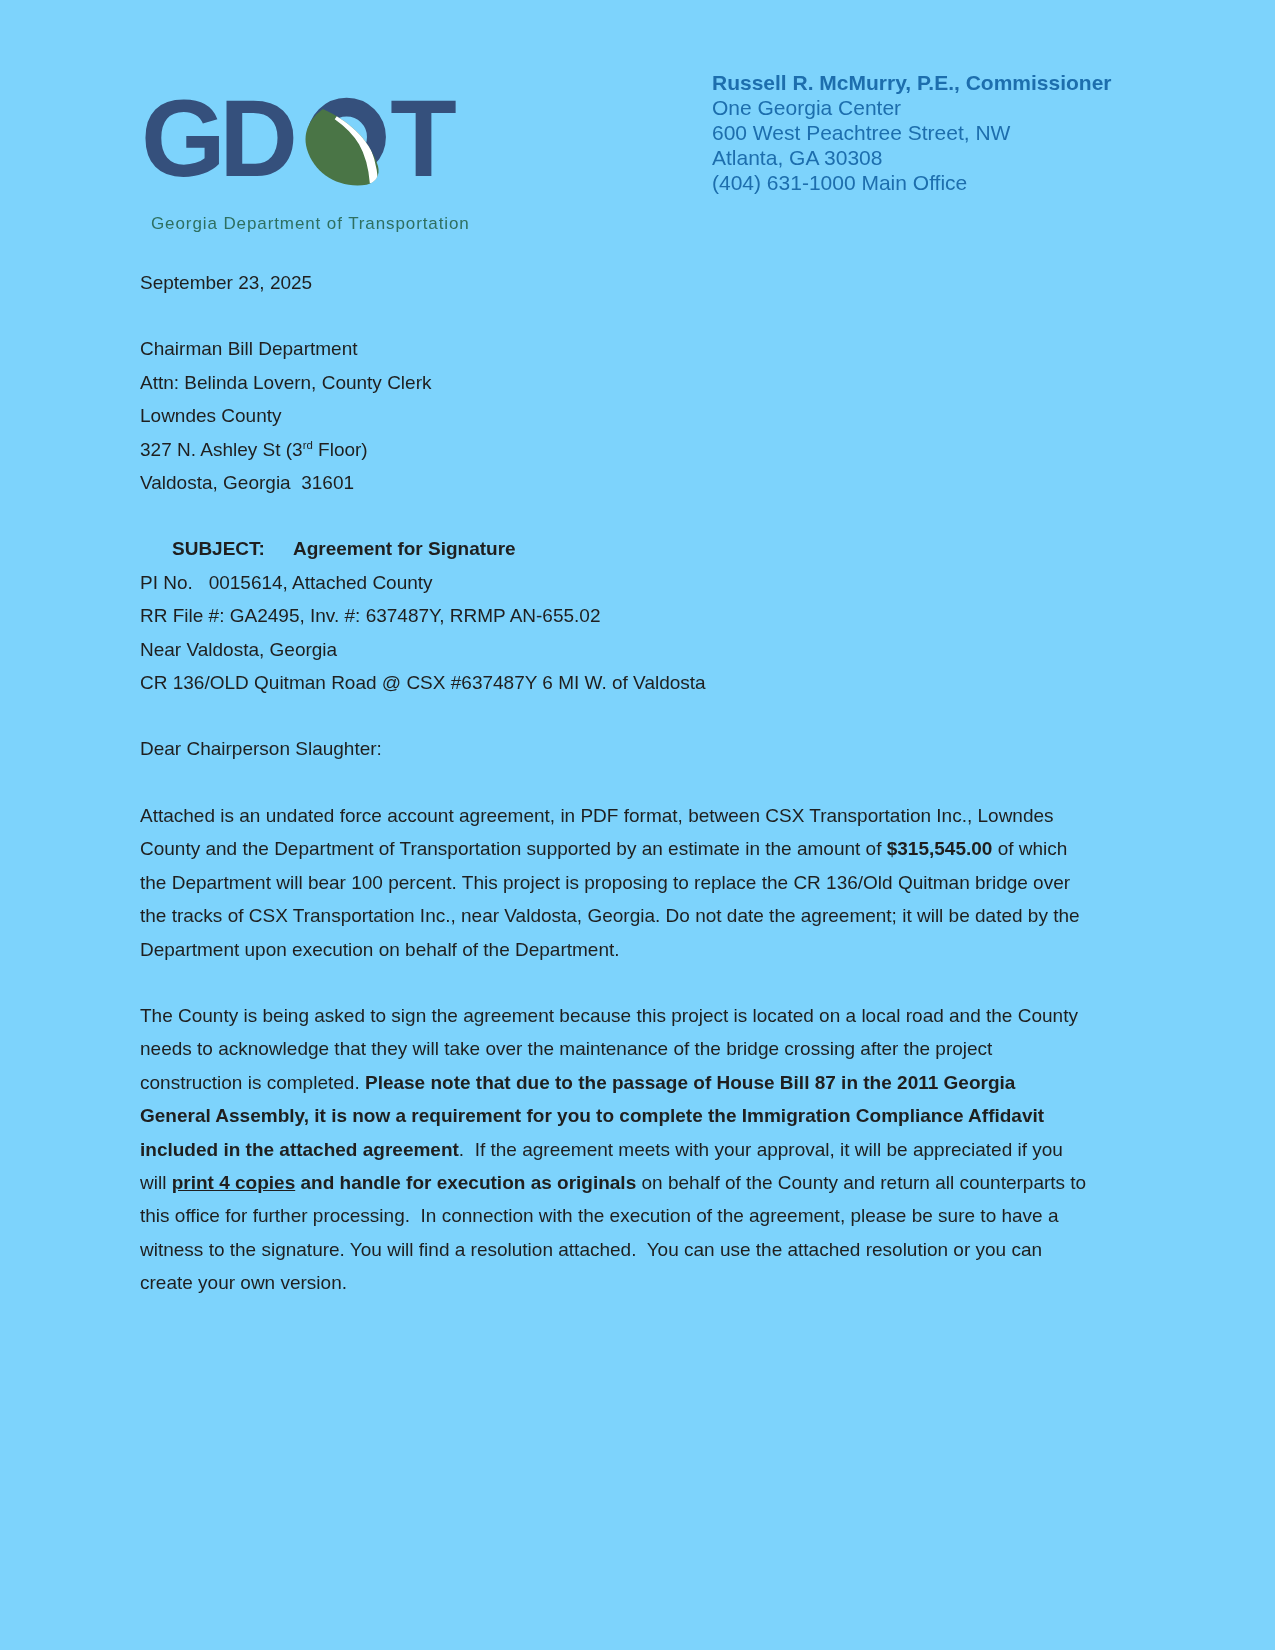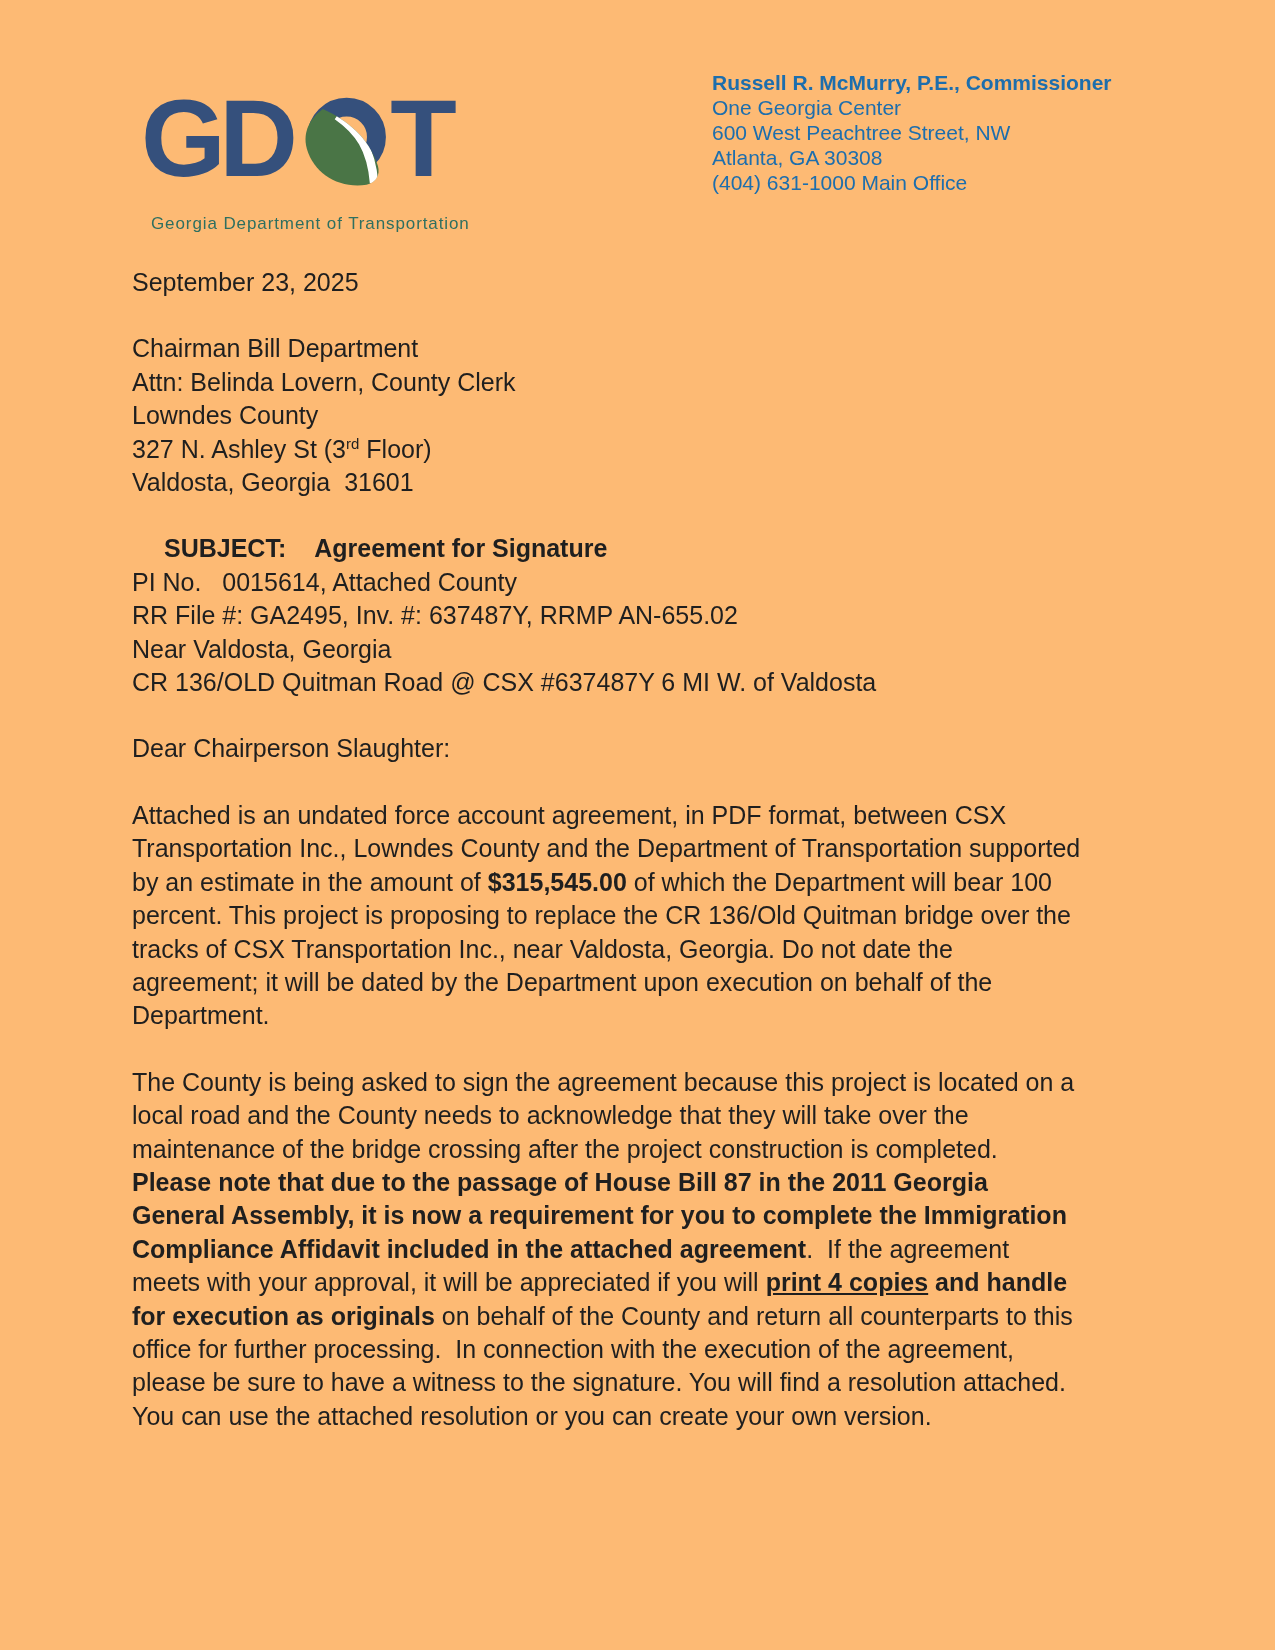--- a/index.html
+++ b/index.html
@@ -1,35 +1,35 @@
 <!DOCTYPE html>
 <html><head>
 <meta charset="utf-8">
 <style>
   html,body{margin:0;padding:0;background:#ffffff;}
   .page{
-    position:relative;width:1275px;height:1650px;background:#fdba74;overflow:hidden;
+    position:relative;width:1275px;height:1650px;background:#7dd3fc;overflow:hidden;
     font-family:"Liberation Sans",sans-serif;color:#1f1f1f;
   }
   
   .logo{position:absolute;left:143px;top:88px;width:322px;}
   .logo svg{display:block;}
   .tagline{
     color:#2e6f60;font-size:17px;letter-spacing:0.9px;margin-top:12px;
     white-space:nowrap;padding-left:8px;
   }
   .contact{
     position:absolute;left:712px;top:70px;
     color:#1d6ead;font-size:21px;line-height:25px;
   }
   .contact-name{font-weight:bold;}
   
   .content{
-    position:absolute;left:132px;top:266px;width:950px;
-    font-size:25px;line-height:33.4px;
+    position:absolute;left:140px;top:266px;width:950px;
+    font-size:19px;line-height:33.4px;
   }
   .block{margin:0 0 33px 0;}
   .line{white-space:pre-wrap;}
   .para{white-space:pre-wrap;}
   .bold{font-weight:bold;}
   .subject-label{margin-right:28px;margin-left:32px;}
   sup{font-size:0.6em;line-height:0;vertical-align:super;}
 </style>
 </head>
 <body>

